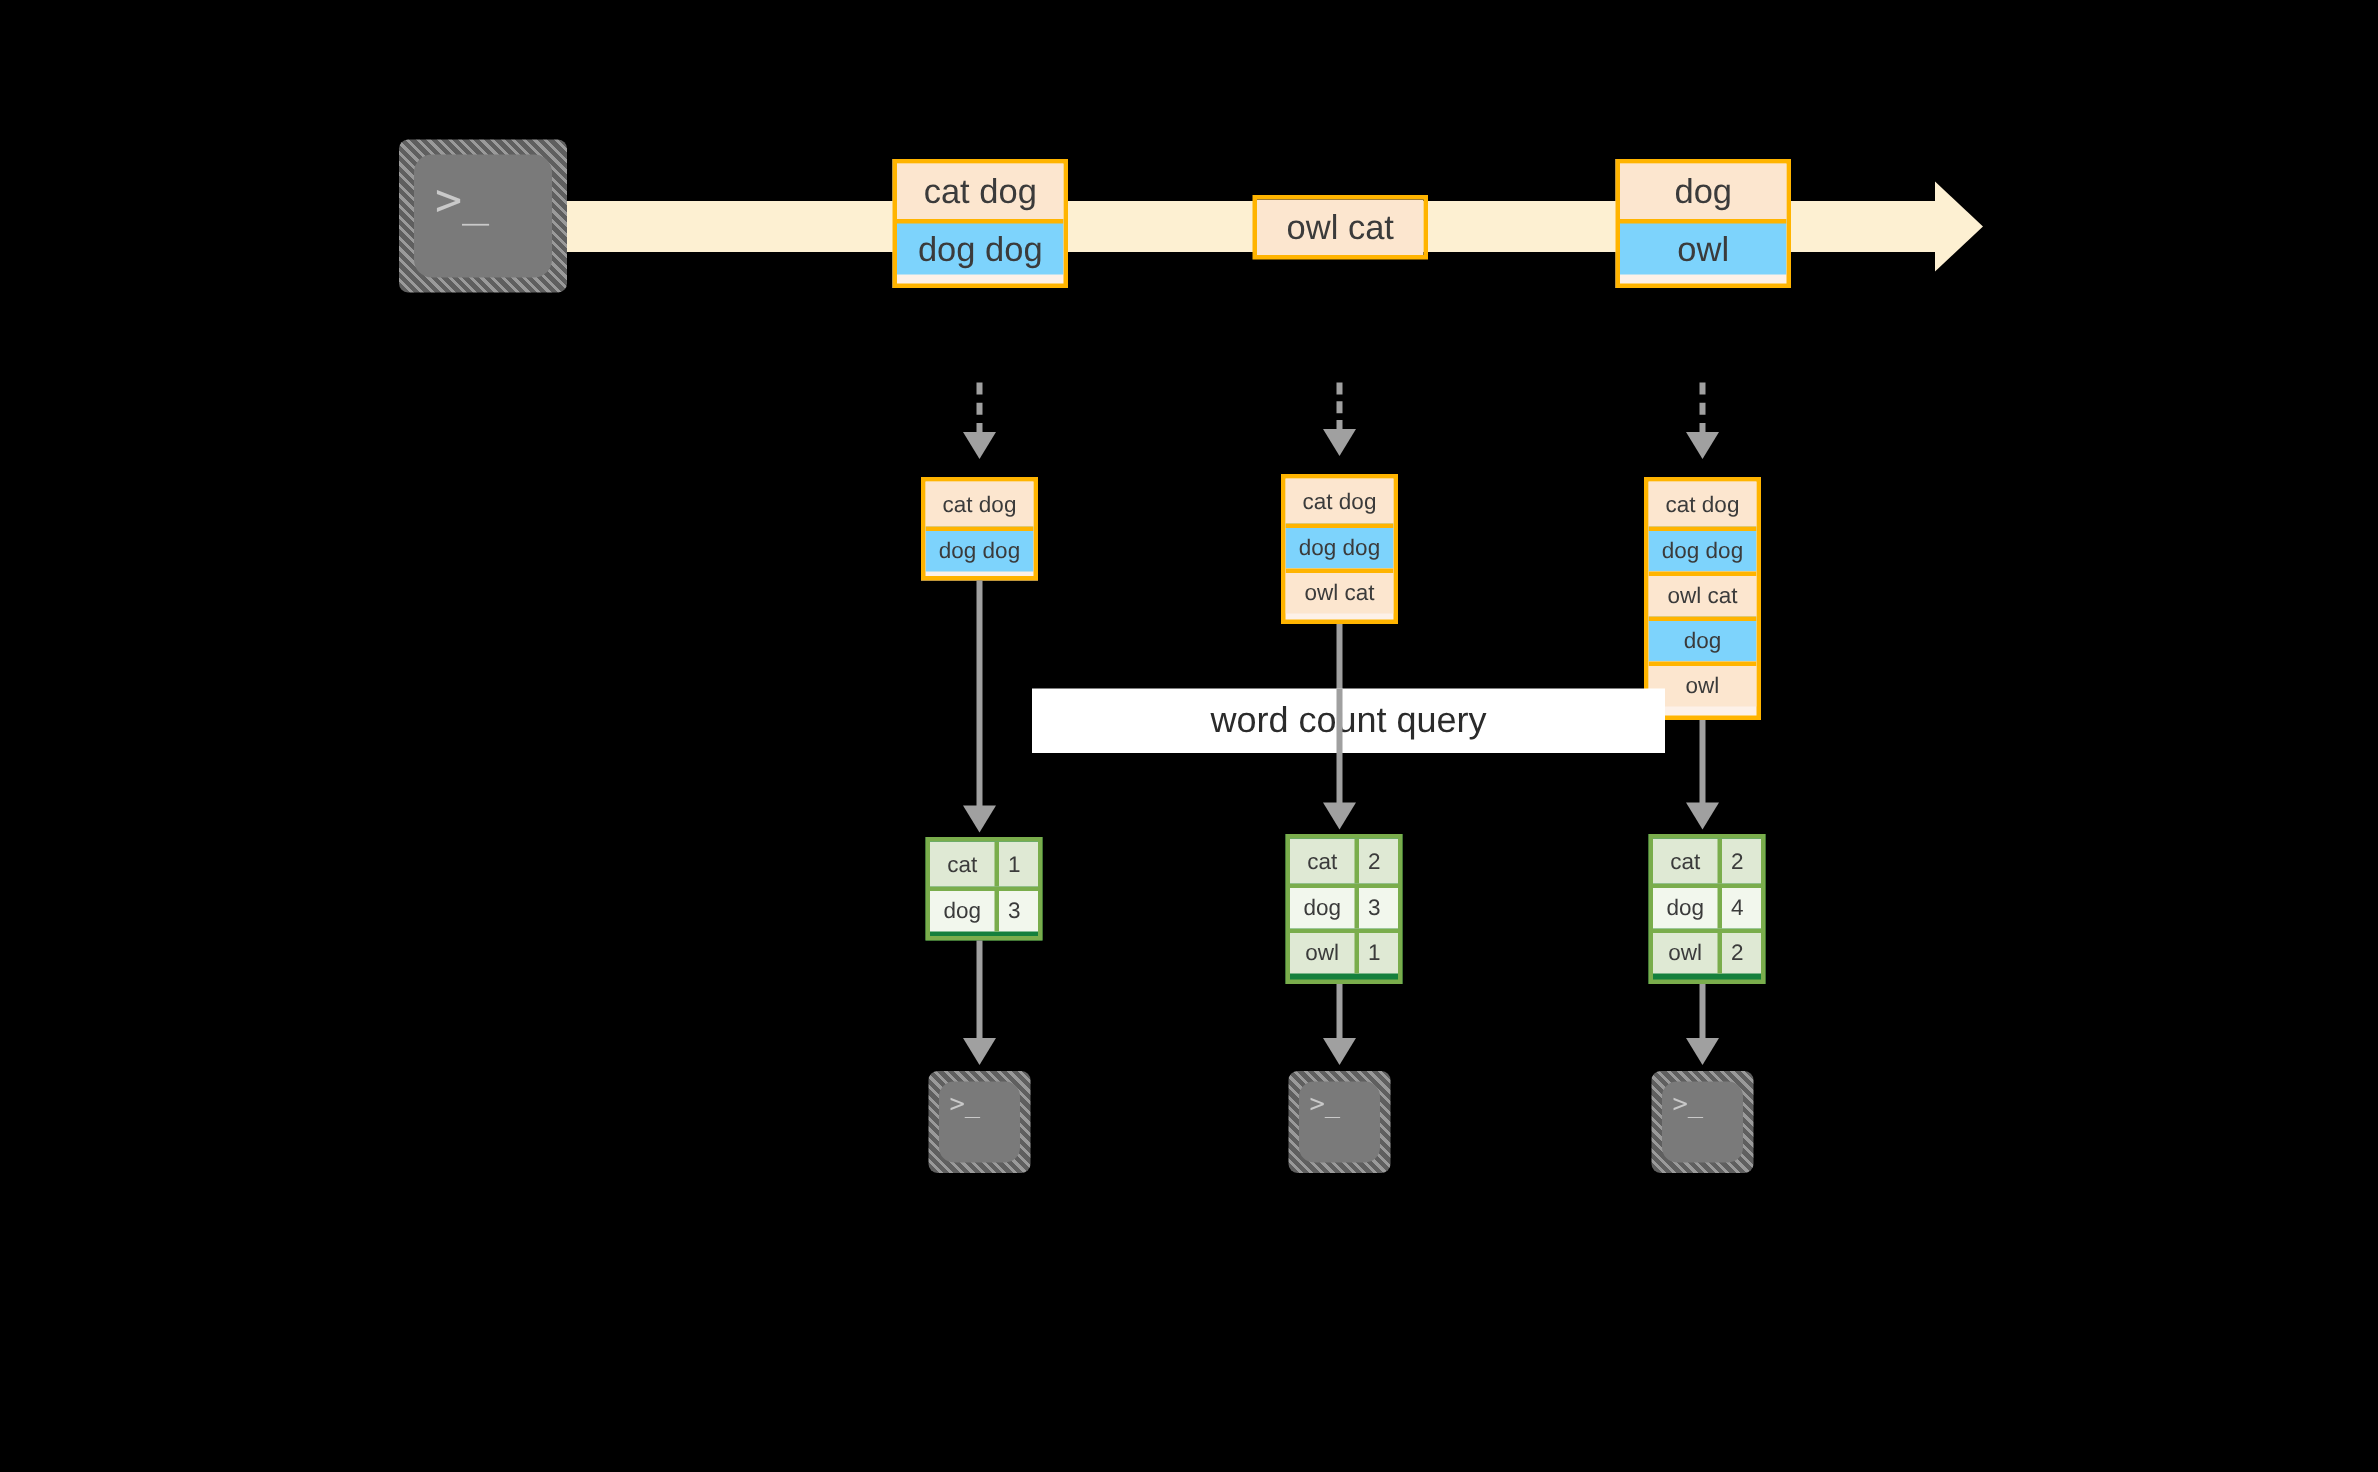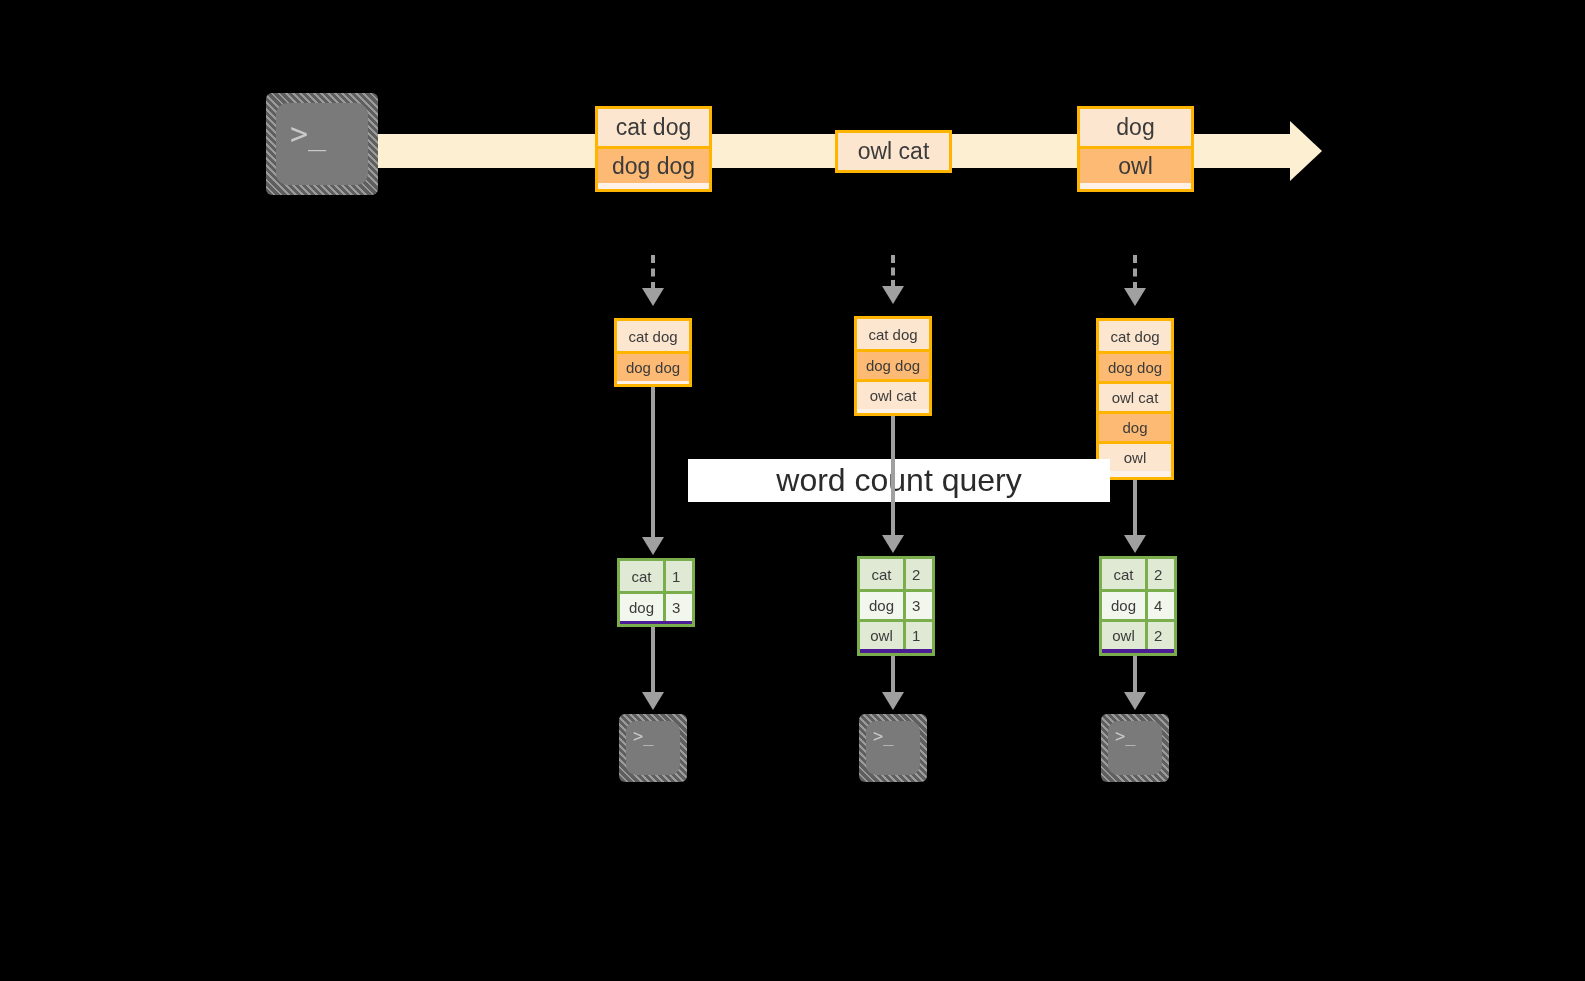--- a/index.html
+++ b/index.html
@@ -76,34 +76,34 @@
   .obox .orow {
     box-sizing: border-box;
     display: flex;
     align-items: center;
     justify-content: center;
     color: #3b3b3b;
     white-space: nowrap;
     text-align: center;
   }
   .obox .orow.shade { background: #fce6cf; }
-  .obox .orow.light { background: #fdba74; }
+  .obox .orow.light { background: #7dd3fc; }
   .obox .orow + .orow { border-top: 3px solid #ffb400; }
 
   
   .obox.big .orow { height: 37px; font-size: 23px; }
   
   .obox.col .orow { height: 30px; font-size: 15px; }
 
   
   .gbox {
     position: absolute;
     box-sizing: border-box;
     border: 3px solid #7aad4c;
-    background: #4c1d95;
+    background: #15803d;
     overflow: hidden;
   }
   .gbox .grow {
     display: flex;
     height: 30px;
     box-sizing: border-box;
   }
   .gbox .grow + .grow { border-top: 3px solid #7aad4c; }
   .gbox .grow.shade .gc { background: #dfe9d4; }
   .gbox .grow.light .gc { background: #f2f7ed; }
@@ -278,19 +278,19 @@
   </div>
 
   <div class="vline" style="left:1133px; top:656px; height:38px;"></div>
   <div class="vhead" style="left:1124px; top:692px;"></div>
 
   <div class="terminal small" style="left:1101px; top:714px; width:68px; height:68px;">
     <div class="terminal-inner"></div>
     <div class="term-glyph">&gt;_</div>
   </div>
 
-  <div class="banner" style="left:688px; top:459px; width:422px; height:43px; font-size:32px;justify-content:center;">
+  <div class="banner" style="left:688px; top:459px; width:422px; height:43px; font-size:24px;justify-content:center;">
     <span>word count query</span>
   </div>
 
   <div class="vline" style="left:891px; top:459px; height:43px;"></div>
 
 </div>
 
 </body></html>

